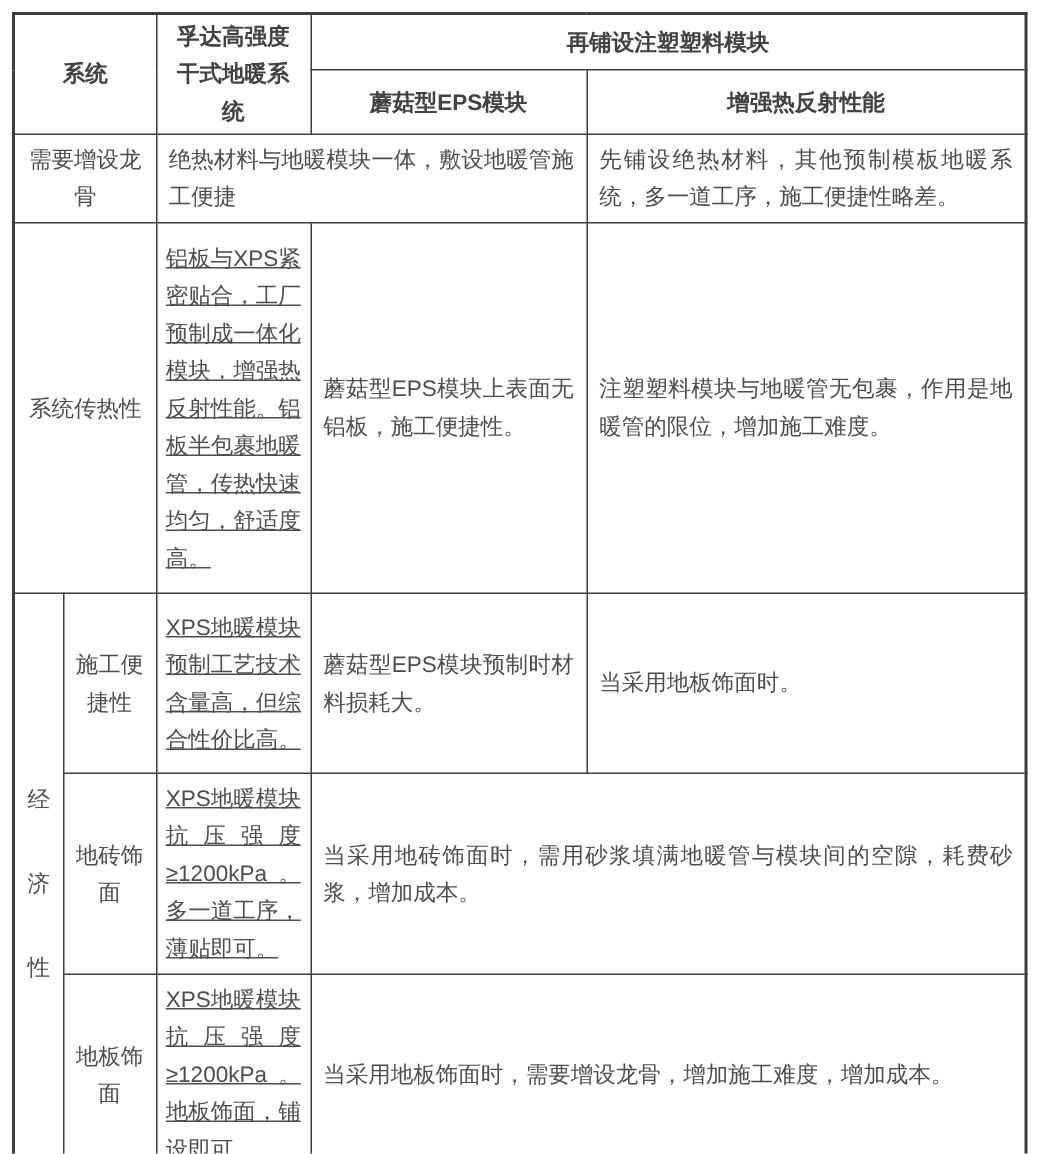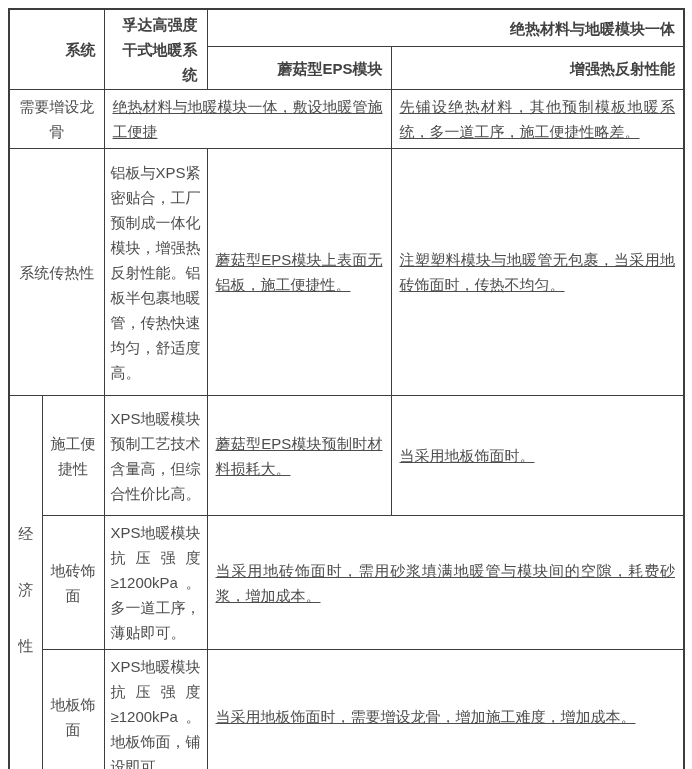--- a/index.html
+++ b/index.html
@@ -24,40 +24,40 @@
     line-height: 25px;
     border: 2px solid #3d3d3d;
   }
   table.cmp td, table.cmp th {
     border: 1px solid #3d3d3d;
     box-sizing: border-box;
     overflow: hidden;
   }
   th.hdr {
     font-weight: bold;
-    text-align: right;
+    text-align: center;
     vertical-align: middle;
     color: #424242;
     padding: 2px 8px;
   }
   td.rowlabel {
     text-align: center;
     vertical-align: middle;
     padding: 2px 5px;
   }
   td.desc {
     text-align: justify;
     vertical-align: middle;
     padding: 4px 8px;
-    text-decoration: underline;
   }
   td.desc-narrow {
     text-align: justify;
     vertical-align: middle;
     padding: 4px 6px;
+    text-decoration: underline;
   }
   .vert {
     width: 16px;
     margin: 0 auto;
     line-height: 56px;
     text-align: center;
     word-break: break-all;
   }
 </style>
 </head>
@@ -70,39 +70,39 @@
       <col style="width:62px">
       <col style="width:103px">
       <col style="width:184px">
       <col style="width:293px">
     </colgroup>
 
     <tbody>
         <tr style="height:35px">
       <th class="hdr" colspan="2" rowspan="2">系统</th>
       <th class="hdr" rowspan="2" style="padding:2px 9px;">孚达高强度干式地暖系统</th>
-      <th class="hdr" colspan="2">绝热材料与地暖模块一体</th>
+      <th class="hdr" colspan="2">再铺设注塑塑料模块</th>
     </tr>
 
     <tr style="height:40px">
       <th class="hdr">蘑菇型EPS模块</th>
       <th class="hdr">增强热反射性能</th>
     </tr>
 
     <tr style="height:58px">
       <td class="rowlabel" colspan="2">需要增设龙骨</td>
       <td class="desc" colspan="2">绝热材料与地暖模块一体，敷设地暖管施工便捷</td>
       <td class="desc">先铺设绝热材料，其他预制模板地暖系统，多一道工序，施工便捷性略差。</td>
     </tr>
 
     <tr style="height:247px">
       <td class="rowlabel" colspan="2">系统传热性</td>
       <td class="desc-narrow">铝板与XPS紧密贴合，工厂预制成一体化模块，增强热反射性能。铝板半包裹地暖管，传热快速均匀，舒适度高。</td>
       <td class="desc">蘑菇型EPS模块上表面无铝板，施工便捷性。</td>
-      <td class="desc">注塑塑料模块与地暖管无包裹，当采用地砖饰面时，传热不均匀。</td>
+      <td class="desc">注塑塑料模块与地暖管无包裹，作用是地暖管的限位，增加施工难度。</td>
     </tr>
 
     <tr style="height:120px">
       <td class="rowlabel" rowspan="3">
         <div class="vert">经济性</div>
       </td>
       <td class="rowlabel">施工便捷性</td>
       <td class="desc-narrow">XPS地暖模块预制工艺技术含量高，但综合性价比高。</td>
       <td class="desc">蘑菇型EPS模块预制时材料损耗大。</td>
       <td class="desc">当采用地板饰面时。</td>

